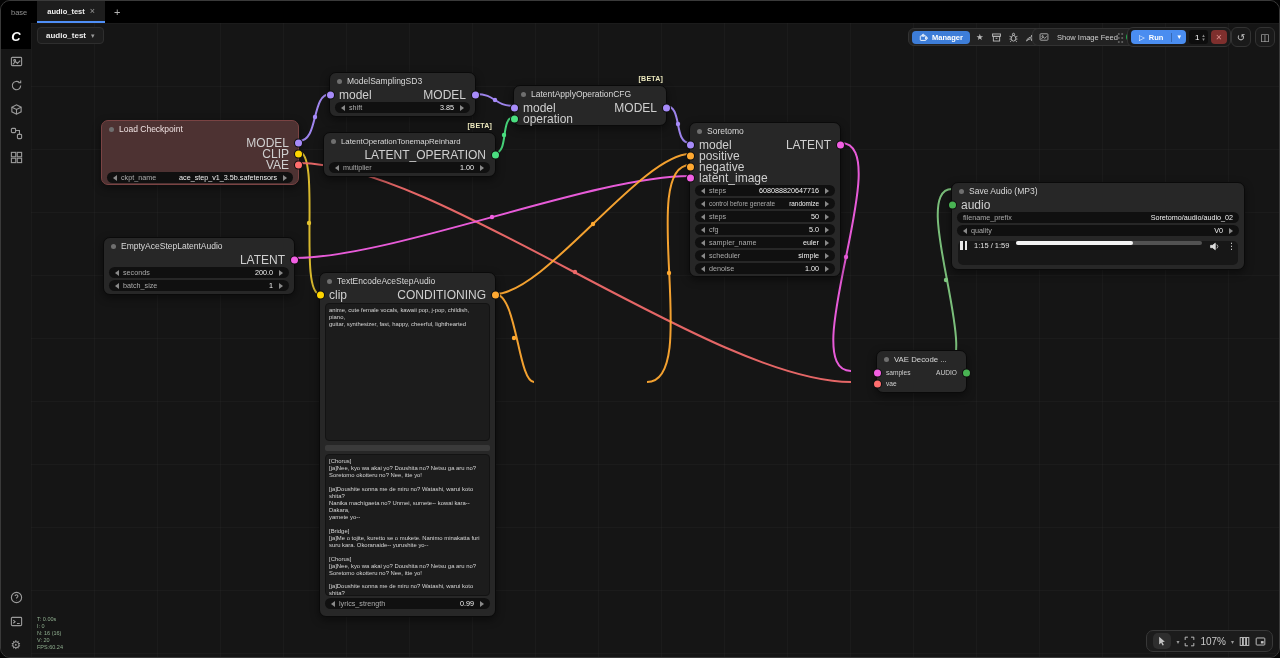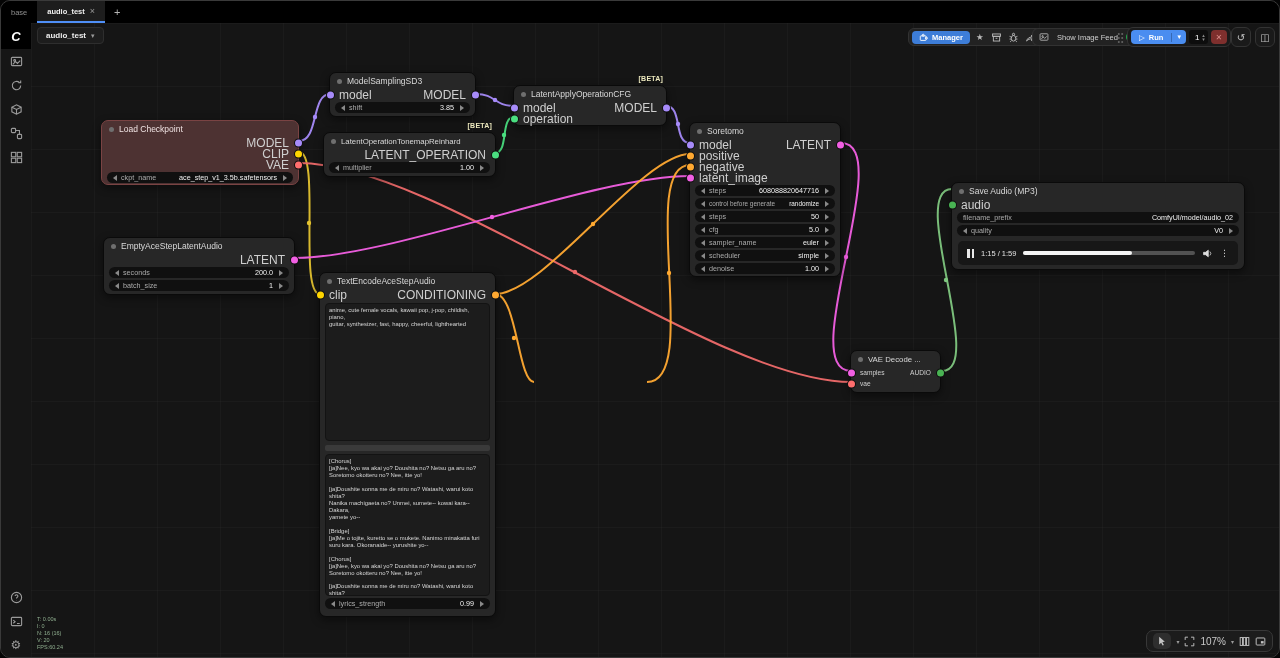--- a/index.html
+++ b/index.html
@@ -48,21 +48,21 @@
   .c-latent{background:#f25fe3;} .c-cond{background:#ffa931;} .c-latop{background:#4ade80;} .c-audio{background:#49b353;}
   .widget{margin:2px 5px 0 5px;height:11px;background:#101010;border-radius:6px;display:flex;align-items:center;gap:4px;padding:0 6px;font-size:7.2px;color:#ababab;}
   .wvalue{margin-left:auto;color:#f0f0f0;white-space:nowrap;}
   .arr{width:0;height:0;border-top:3px solid transparent;border-bottom:3px solid transparent;flex:0 0 auto;}
   .arr.l{border-right:4px solid #8a8a8a;}
   .arr.r{border-left:4px solid #8a8a8a;margin-left:2px;}
   .tbox{margin:3px 5px 0 5px;background:#1c1c1c;border:1px solid #131313;border-radius:4px;padding:3px;font-size:5.9px;line-height:1.18;color:#d6d6d6;white-space:pre-wrap;overflow:hidden;}
   .tstrip{margin:4px 5px 0 5px;height:6px;background:#3a3a3a;border-radius:2px;}
 
   
-  .player{margin:5px 6px 0 6px;height:24px;background:#171717;border-radius:5px;display:flex;align-items:center;gap:7px;padding:0 9px;}
+  .player{margin:5px 6px 0 6px;height:24px;background:#171717;border-radius:5px;display:flex;align-items:flex-start;gap:7px;padding:0 2px;}
   .pauseico{display:flex;gap:2px;}
   .pauseico span{width:2.5px;height:9px;background:#e9e9e9;display:block;}
   .ptime{font-size:7.5px;color:#e2e2e2;white-space:nowrap;}
   .ptrack{flex:1;height:3.5px;background:#525252;border-radius:2px;position:relative;}
   .pfill{position:absolute;left:0;top:0;bottom:0;width:63%;background:#f4f4f4;border-radius:2px;}
   .kebab{color:#cfcfcf;font-size:9px;}
 
   
   .wfmenu{position:absolute;z-index:3;left:6px;top:5px;height:17px;background:#1d1d1d;border:1px solid #2e2e2e;border-radius:4px;display:flex;align-items:center;gap:5px;padding:0 8px;font-size:8px;color:#ececec;font-weight:bold;}
   .wfmenu .chev{color:#9a9a9a;font-size:7px;font-weight:normal;}
@@ -483,21 +483,21 @@
 [ja]Uwaah-- itte yo!</div>
     <div class="widget">
         <span class="arr l"></span>
         <span>lyrics_strength</span>
         <span class="wvalue">0.99</span>
         <span class="arr r"></span>
       </div>
   </div>
 
 
-  <div class="node" style="left:849px;top:349px;width:91px;height:43px;">
+  <div class="node" style="left:875px;top:349px;width:91px;height:43px;">
     <div class="nheader">
         <span class="ndot"></span>
         <span class="ntitle" style="font-size:7.8px;">VAE Decode ...</span>
       </div>
     <div class="srow tiny">
         <span class="pin in c-latent"></span>
         <span>samples</span>
         <span class="outlabel">AUDIO</span>
         <span class="pin out c-audio"></span>
       </div>
@@ -511,21 +511,21 @@
     <div class="nheader">
         <span class="ndot"></span>
         <span class="ntitle">Save Audio (MP3)</span>
       </div>
     <div class="srow">
         <span class="pin in c-audio"></span>
         <span>audio</span>
       </div>
     <div class="widget">
         <span>filename_prefix</span>
-        <span class="wvalue">ComfyUI/model/audio_02</span>
+        <span class="wvalue">Soretomo/audio/audio_02</span>
       </div>
     <div class="widget">
         <span class="arr l"></span>
         <span>quality</span>
         <span class="wvalue">V0</span>
         <span class="arr r"></span>
       </div>
     <div class="player">
       <span class="pauseico">
           <span></span>

